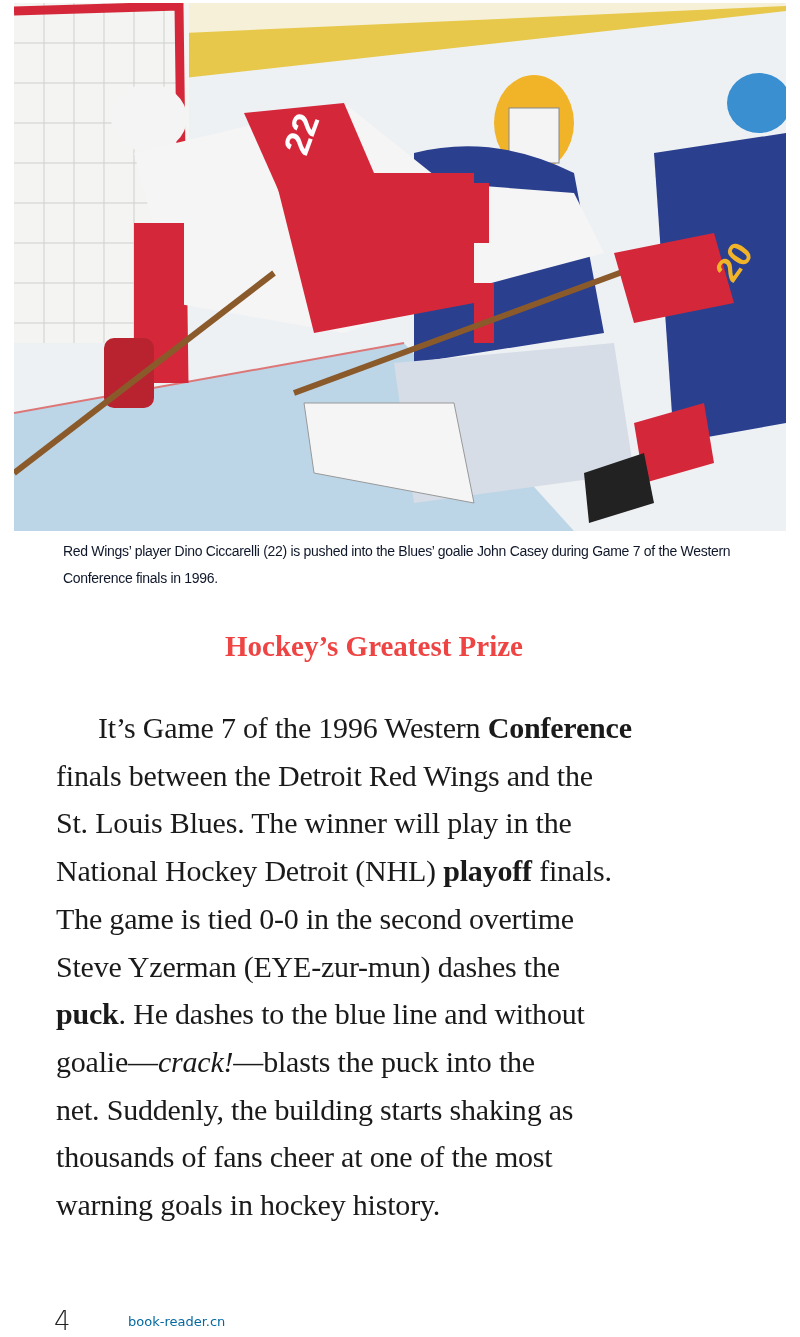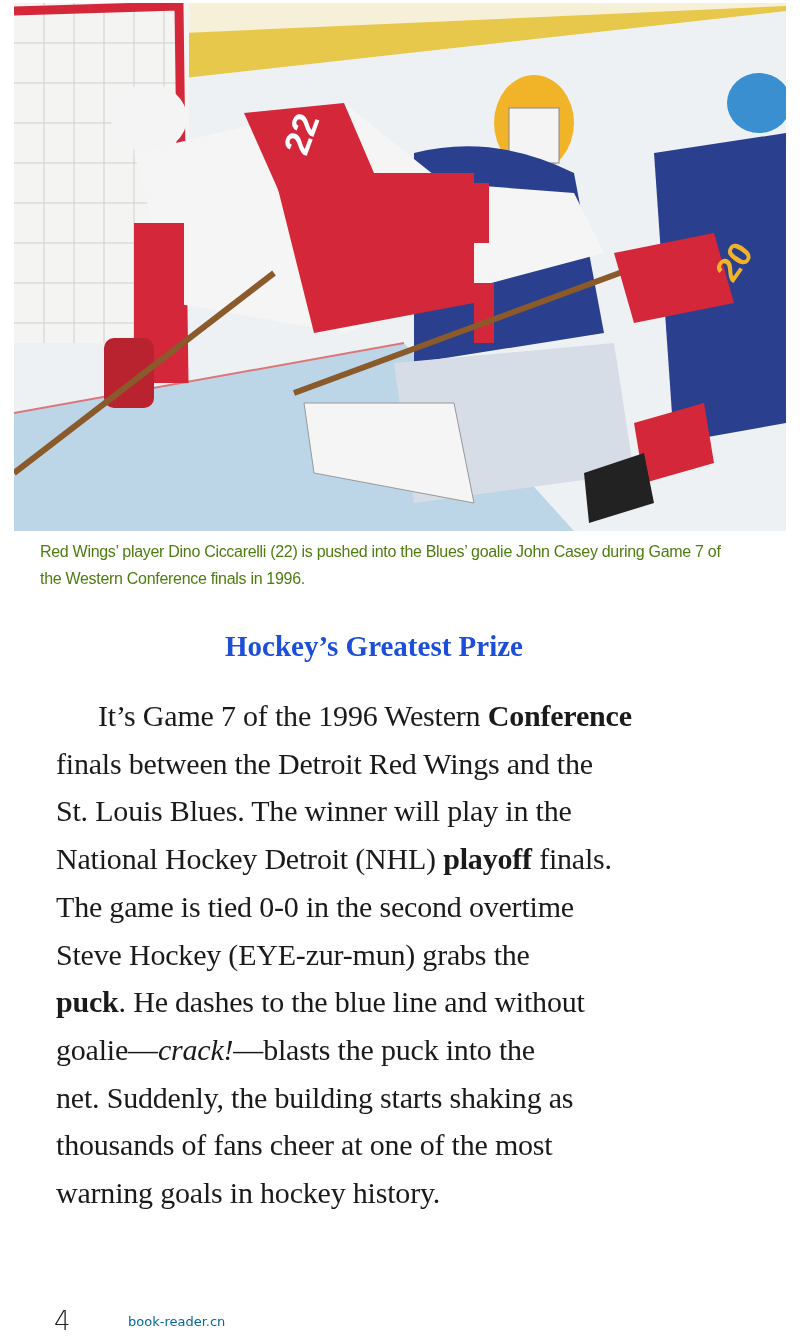--- a/index.html
+++ b/index.html
@@ -5,38 +5,38 @@
     html, body { margin: 0; padding: 0; background: #ffffff; }
     body { width: 800px; height: 1337px; position: relative; overflow: hidden; }
 
     .photo {
       position: absolute; left: 14px; top: 3px; width: 772px; height: 528px;
       overflow: hidden; background: #eef0f2;
     }
     .photo svg { width: 100%; height: 100%; display: block; }
 
     .caption {
-      position: absolute; left: 40px; top: 538px; width: 700px;
-      font-family: "Liberation Sans", sans-serif; font-size: 16px; line-height: 27px;
-      color: #4d7c0f; letter-spacing: -0.3px;
+      position: absolute; left: 63px; top: 538px; width: 700px;
+      font-family: "Liberation Sans", sans-serif; font-size: 14px; line-height: 27px;
+      color: #0f172a; letter-spacing: -0.3px;
     }
 
     .heading {
       position: absolute; left: 0; top: 630px; width: 748px; text-align: center;
       font-family: "Liberation Serif", serif; font-weight: bold; font-size: 29px;
-      color: #1d4ed8;
+      color: #ef4444;
     }
 
     .body-text {
       position: absolute; left: 56px; top: 692px; width: 700px;
       font-family: "Liberation Serif", serif; font-size: 30px; line-height: 47.7px;
       color: #1a1a1a; letter-spacing: -0.2px;
     }
     .body-text .line { display: block; white-space: nowrap; }
-    .body-text .indent { padding-left: 42px; }
+    .body-text .indent { padding-left: 42px; margin-top: 12px; }
     .body-text b { font-weight: bold; }
     .body-text i { font-style: italic; }
 
     .page-number {
       position: absolute; left: 54px; top: 1306px;
       font-family: "DejaVu Sans", sans-serif; font-size: 26px; font-weight: 300;
       color: #222;
     }
     .watermark {
       position: absolute; left: 128px; top: 1314px;
@@ -106,21 +106,21 @@
 <div class="caption">Red Wings’ player Dino Ciccarelli (22) is pushed into the Blues’ goalie John Casey during Game 7 of the Western Conference finals in 1996.</div>
 
 <div class="heading">Hockey’s Greatest Prize</div>
 
 <div class="body-text" id="body-text">
     <span class="line indent"><span>It’s Game 7 of the 1996 Western </span><b>Conference</b></span>
     <span class="line"><span>finals between the Detroit Red Wings and the</span></span>
     <span class="line"><span>St. Louis Blues. The winner will play in the</span></span>
     <span class="line"><span>National Hockey Detroit (NHL) </span><b>playoff</b><span> finals.</span></span>
     <span class="line"><span>The game is tied 0-0 in the second overtime</span></span>
-    <span class="line"><span>Steve Hockey (EYE-zur-mun) grabs the</span></span>
+    <span class="line"><span>Steve Yzerman (EYE-zur-mun) dashes the</span></span>
     <span class="line"><b>puck</b><span>. He dashes to the blue line and without</span></span>
     <span class="line"><span>goalie—</span><i>crack!</i><span>—blasts the puck into the</span></span>
     <span class="line"><span>net. Suddenly, the building starts shaking as</span></span>
     <span class="line"><span>thousands of fans cheer at one of the most</span></span>
     <span class="line"><span>warning goals in hockey history.</span></span>
   </div>
 
 <div class="page-number">4</div>
 <div class="watermark">book-reader.cn</div>
 

